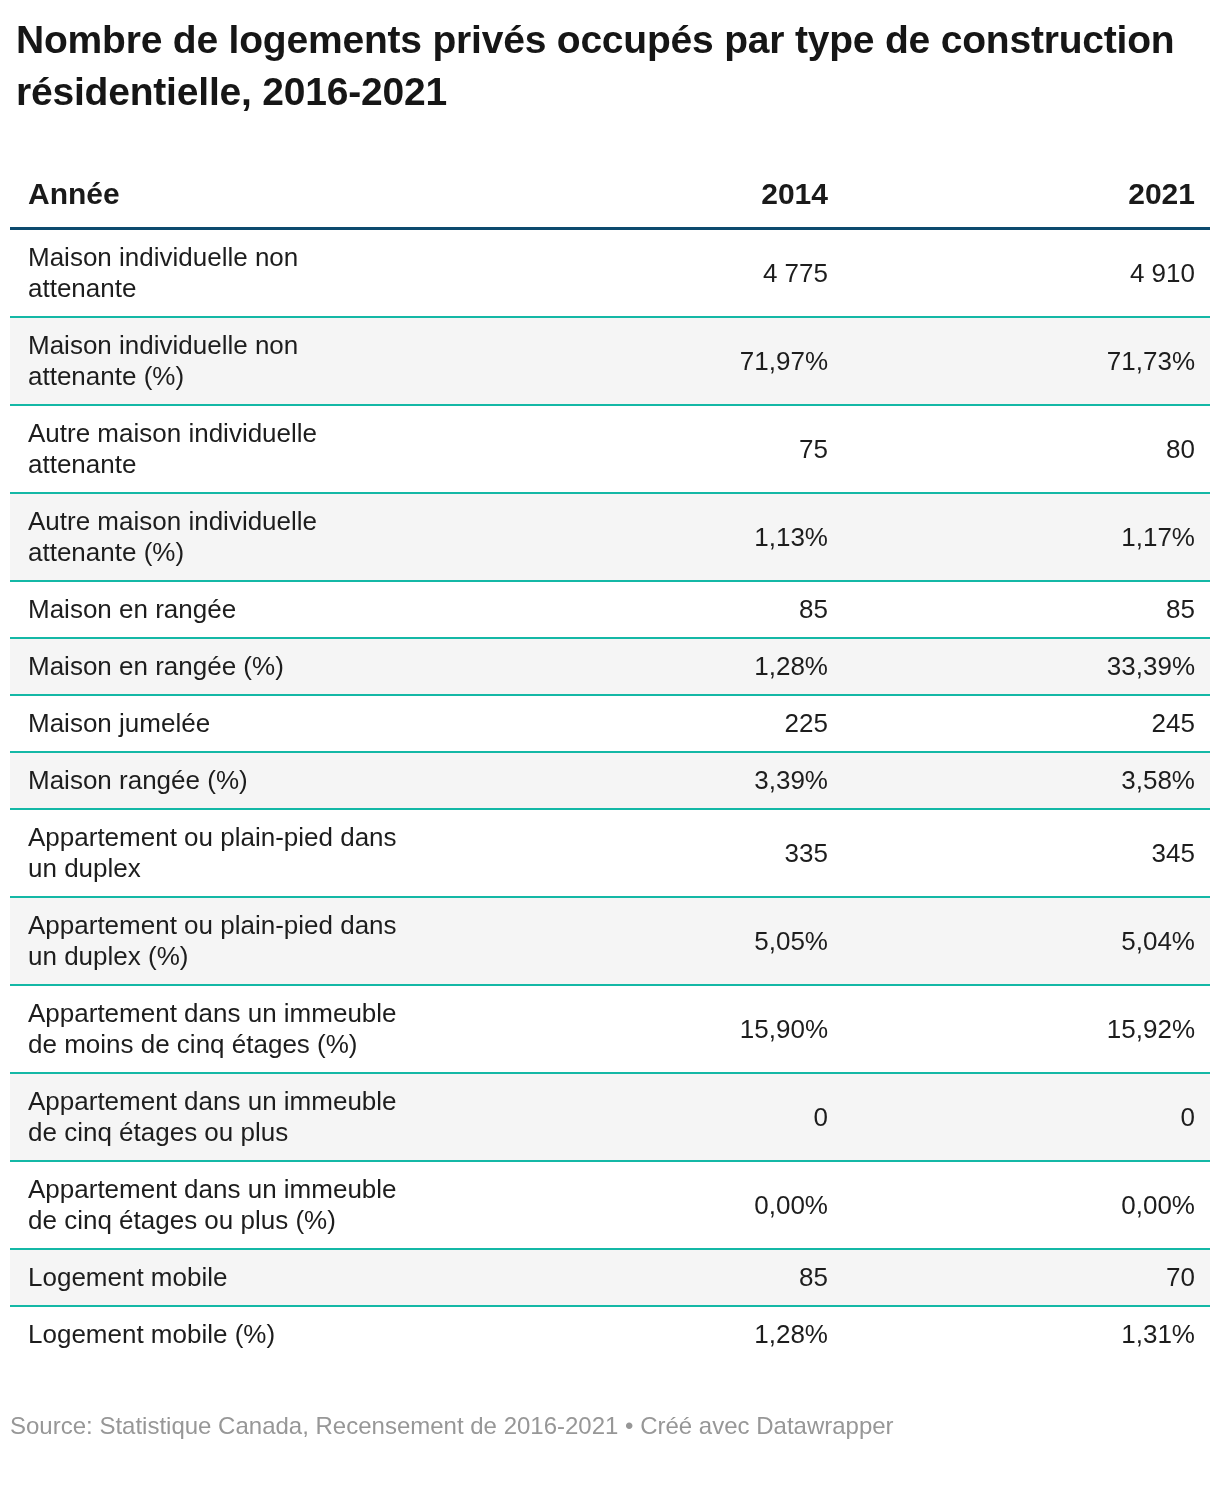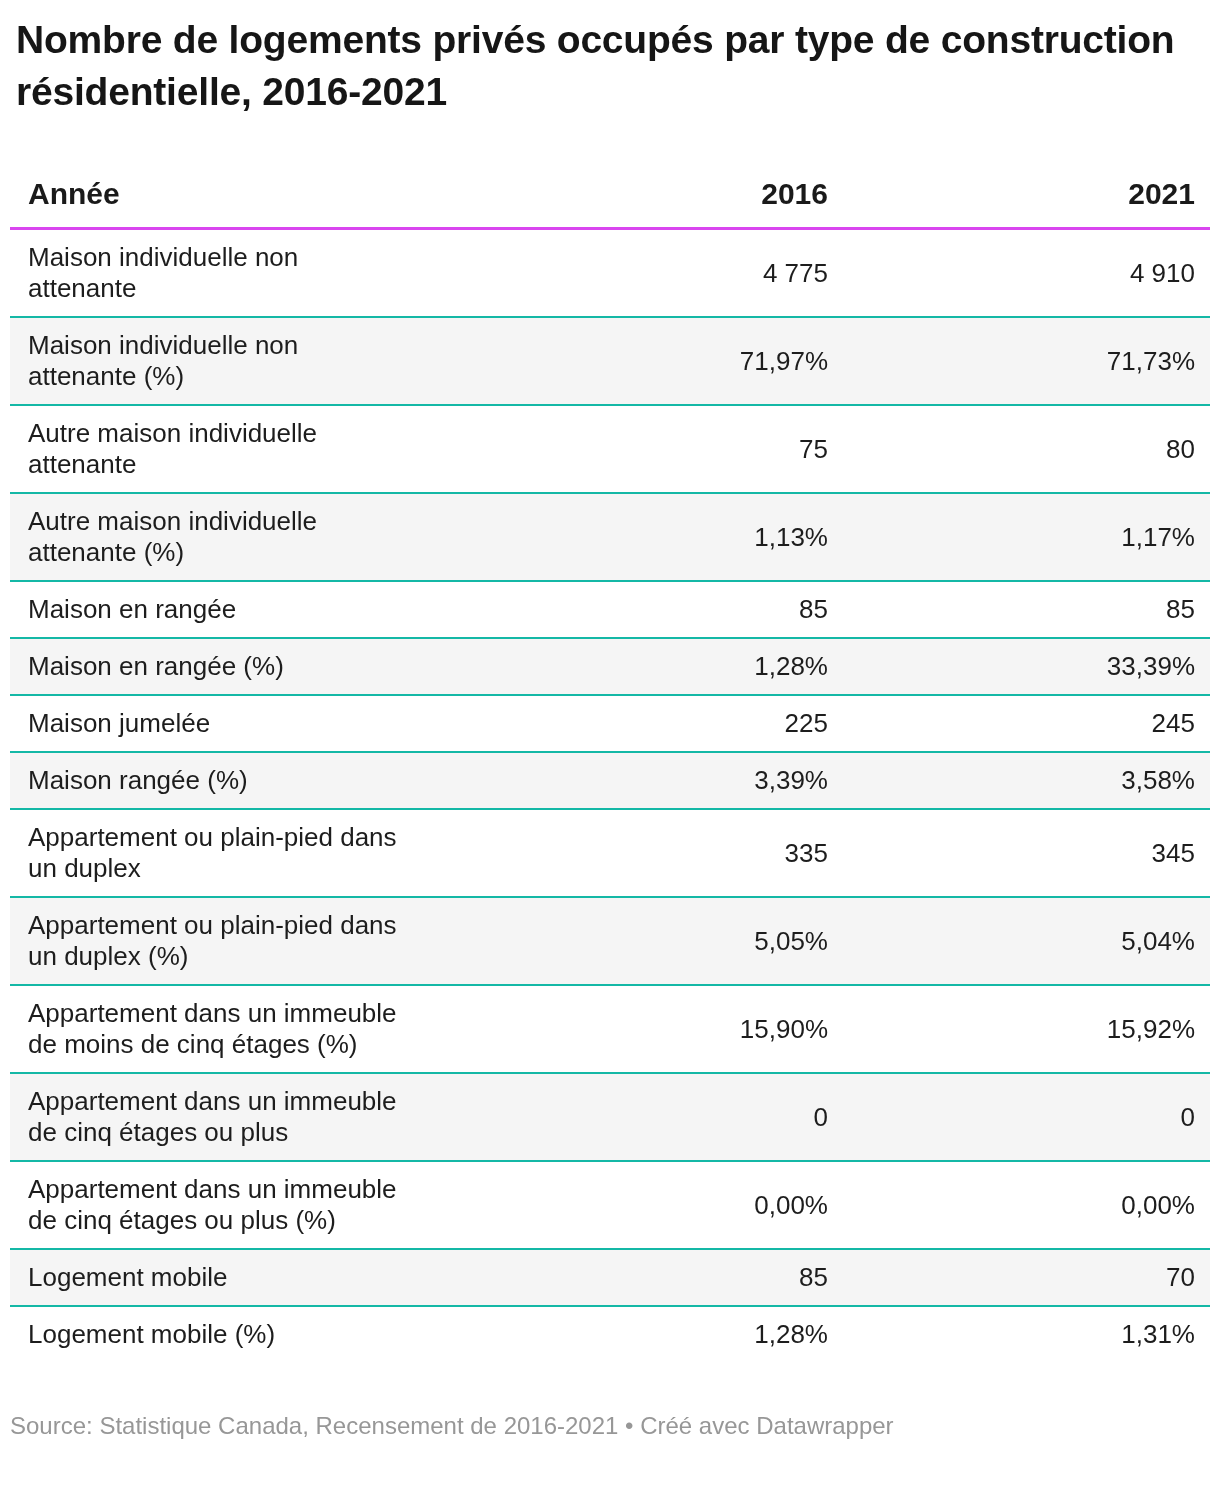--- a/index.html
+++ b/index.html
@@ -27,21 +27,21 @@
     border-collapse: collapse;
   }
   table.data-table col.c1 { width: 403px; }
   table.data-table col.c2 { width: 430px; }
   table.data-table col.c3 { width: 367px; }
   thead th {
     font-size: 30px;
     line-height: 36px;
     font-weight: bold;
     color: #1a1a1a;
-    border-bottom: 3px solid #d946ef;
+    border-bottom: 3px solid #0c4a6e;
     padding: 8px 0 15px 0;
     vertical-align: bottom;
   }
   thead th.lbl { text-align: left; padding-left: 18px; }
   thead th.num { text-align: right; padding-right: 15px; }
   tbody td {
     font-size: 26px;
     line-height: 31px;
     color: #1d1d1d;
     vertical-align: middle;
@@ -69,21 +69,21 @@
   <div class="table-wrap">
     <table class="data-table">
       <colgroup>
           <col class="c1">
           <col class="c2">
           <col class="c3">
         </colgroup>
       <thead>
         <tr>
           <th class="lbl">Année</th>
-          <th class="num">2016</th>
+          <th class="num">2014</th>
           <th class="num">2021</th>
         </tr>
       </thead>
       <tbody>
         <tr>
           <td class="lbl">Maison individuelle non attenante</td>
           <td class="num">4 775</td>
           <td class="num">4 910</td>
         </tr>
         <tr>

